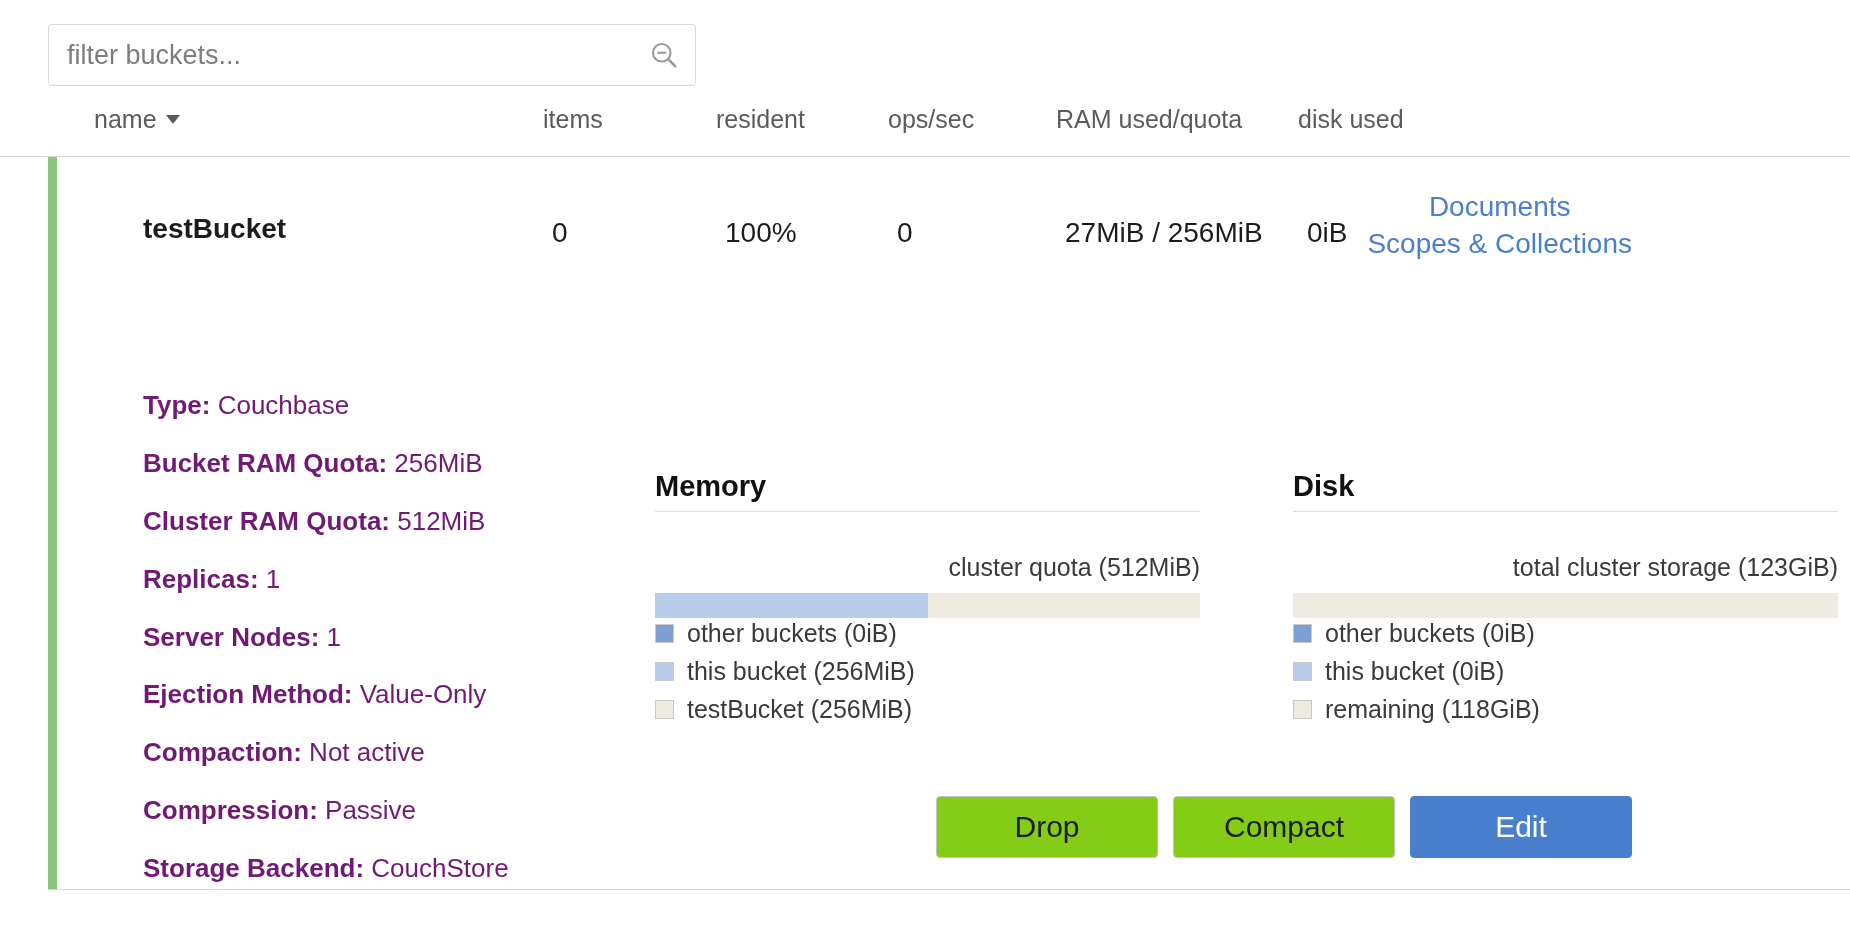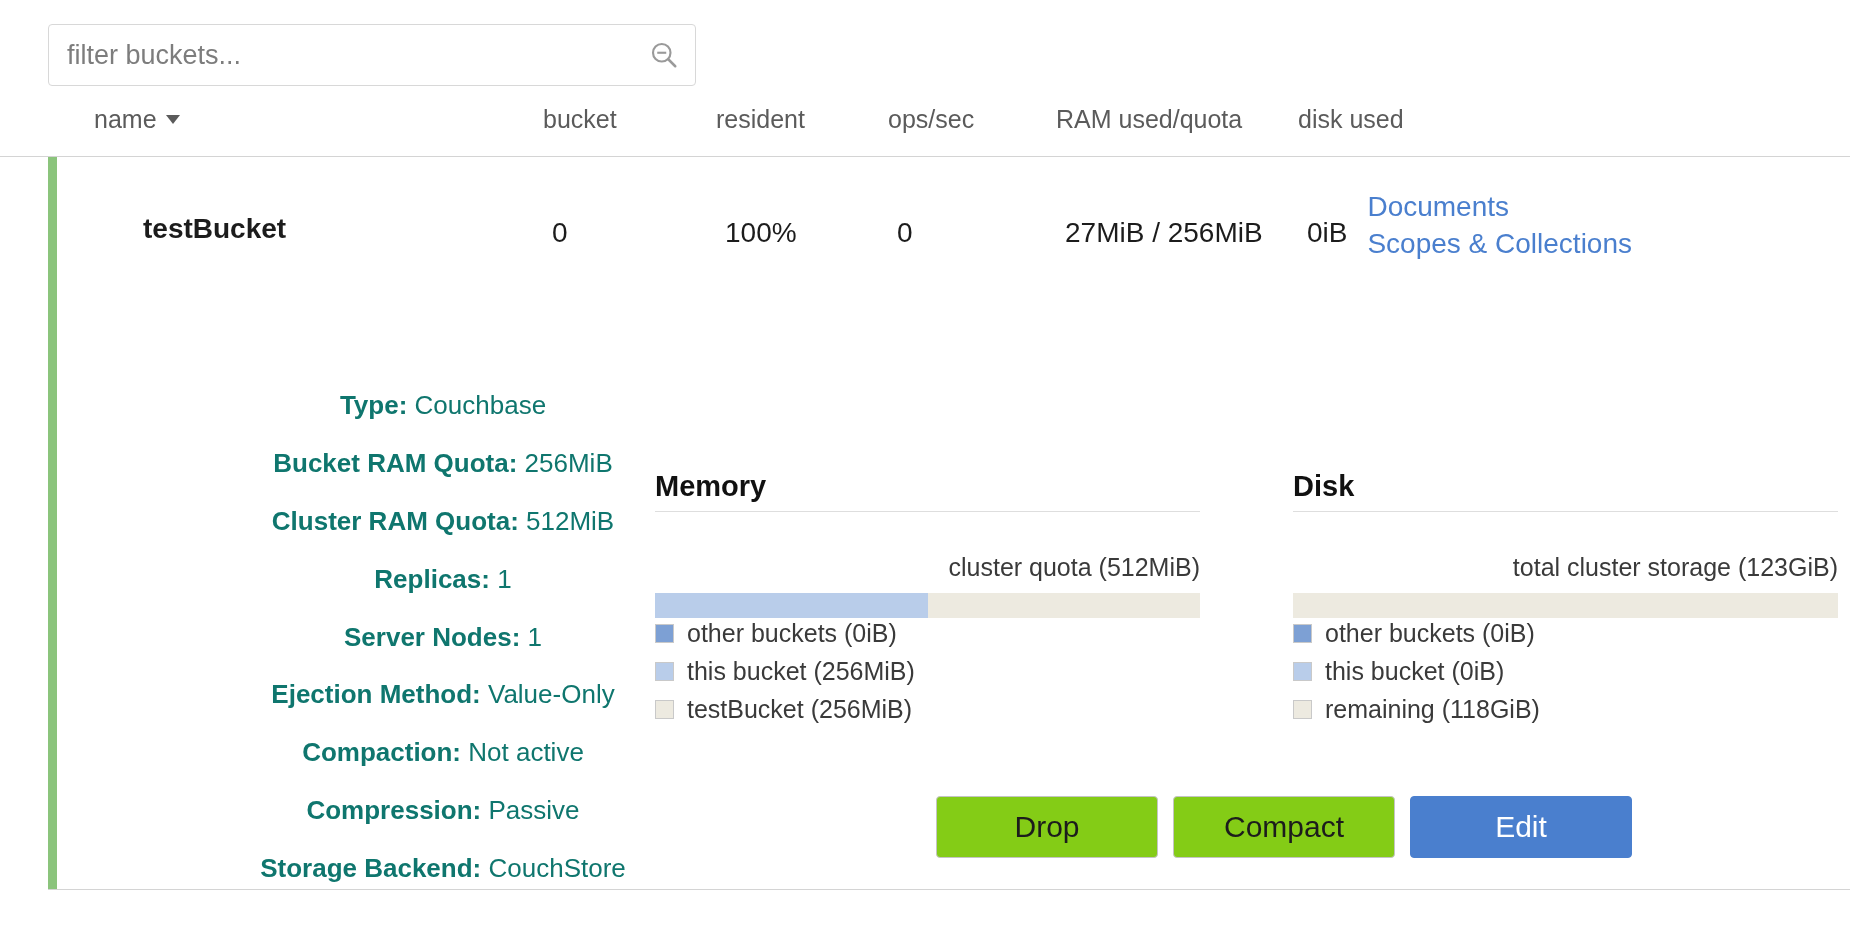--- a/index.html
+++ b/index.html
@@ -145,46 +145,45 @@
   .sum-items    { left: 495px; top: 60px; }
   .sum-resident { left: 668px; top: 60px; }
   .sum-ops      { left: 840px; top: 60px; }
   .sum-ram      { left: 1008px; top: 60px; }
   .sum-disk     { left: 1250px; top: 60px; }
 
   .links {
     position: absolute;
     right: 18px;
     top: 32px;
-    text-align: left;
+    text-align: center;
   }
   .links a {
     display: block;
     font-size: 28px;
     color: #4a7fce;
     text-decoration: none;
     line-height: 1.32;
     cursor: pointer;
     white-space: nowrap;
   }
 
   
   .details {
     position: absolute;
     left: 86px;
     top: 234px;
     width: 600px;
   }
   .detail-row {
     font-size: 26px;
-    color: #0f766e;
+    color: #701a75;
     margin-bottom: 28px;
     white-space: nowrap;
     line-height: 1.15;
-    text-align: center;
   }
   .detail-row b { font-weight: bold; }
   .detail-row span { font-weight: normal; }
 
   
   .panel { position: absolute; top: 314px; }
   .panel-memory { left: 598px; width: 545px; }
   .panel-disk   { left: 1236px; width: 545px; }
 
   .panel-title {
@@ -283,21 +282,21 @@
         <line x1="6.6" y1="10.2" x2="13.8" y2="10.2" stroke="#9a9a9a" stroke-width="1.7"></line>
         <line x1="15.4" y1="15.4" x2="21" y2="21" stroke="#9a9a9a" stroke-width="2" stroke-linecap="round"></line>
       </svg>
     </div>
   </div>
 
   <div class="col-headers">
     <div class="ch ch-name">
       <span>name</span><span class="sort-caret"></span>
     </div>
-    <div class="ch ch-items">bucket</div>
+    <div class="ch ch-items">items</div>
     <div class="ch ch-resident">resident</div>
     <div class="ch ch-ops">ops/sec</div>
     <div class="ch ch-ram">RAM used/quota</div>
     <div class="ch ch-disk">disk used</div>
   </div>
 
   <div class="card-top-rule"></div>
 
   <div class="card">
 

